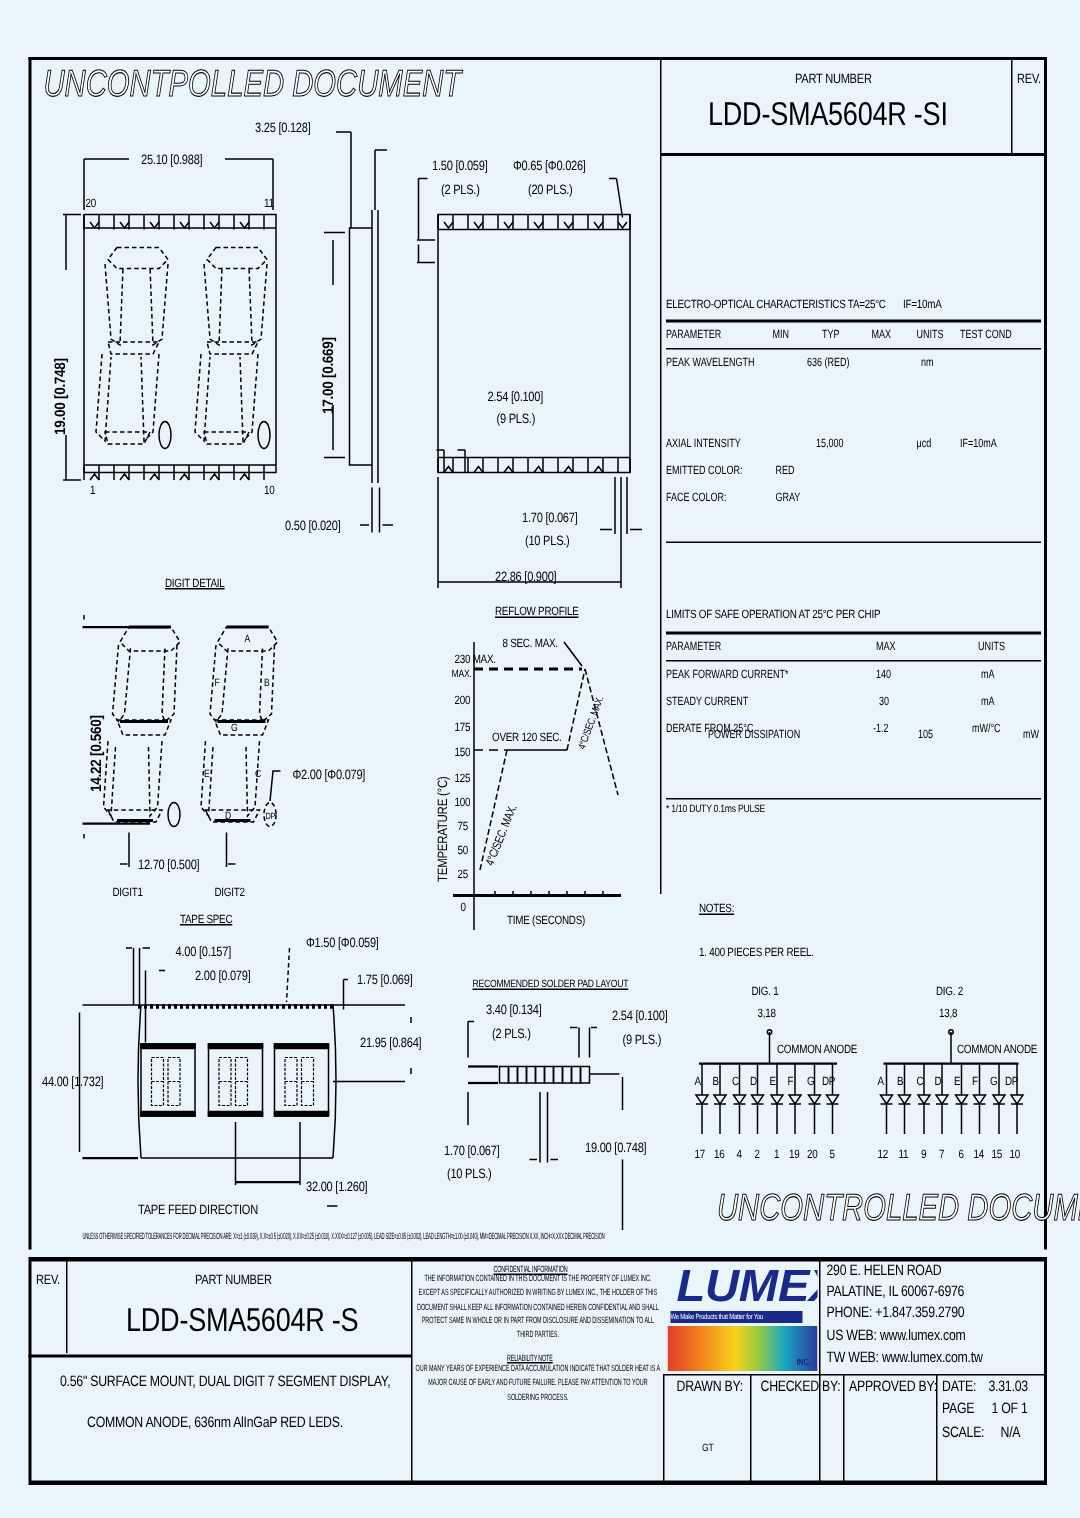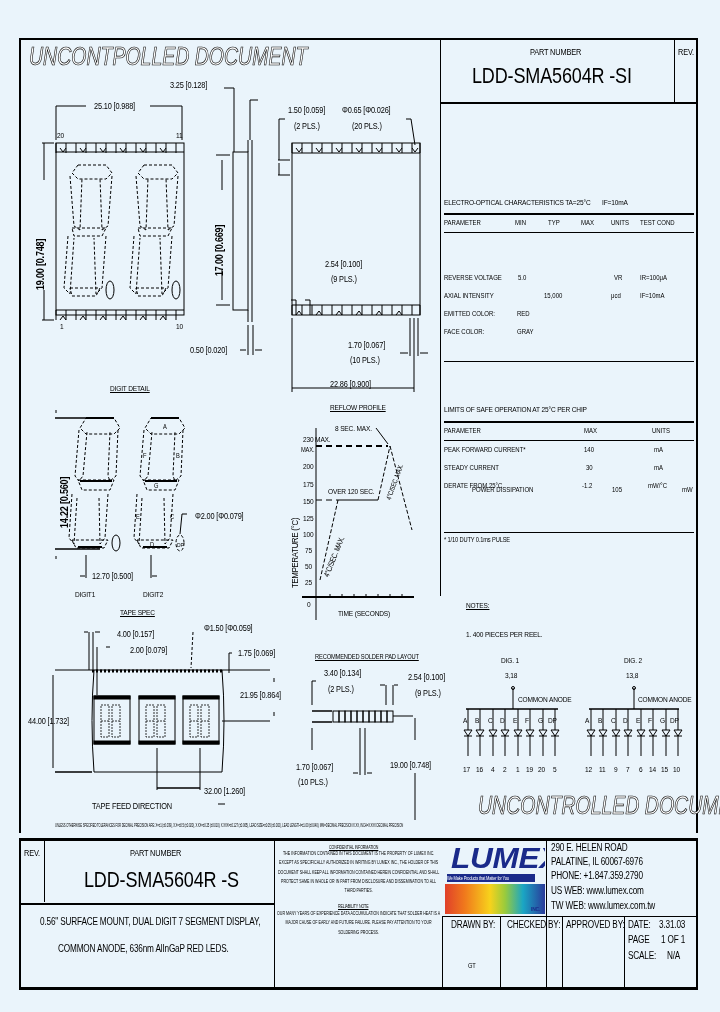--- a/index.html
+++ b/index.html
@@ -142,25 +142,24 @@
   <div class="bold-h" style="left:0;top:18px;width:250px;"></div>
   <div class="tbl-row" style="top:20px;">
     <span style="left:0">PARAMETER</span>
     <span style="left:71px">MIN</span>
     <span style="left:104px">TYP</span>
     <span style="left:137px">MAX</span>
     <span style="left:167px">UNITS</span>
     <span style="left:196px">TEST COND</span>
   </div>
   <div class="hline" style="left:0;top:37px;width:250px;"></div>
-  <div class="tbl-row" style="top:75px;">
-    <span style="left:0">REVERSE VOLTAGE</span>
-    <span style="left:74px">5.0</span>
-    <span style="left:170px">VR</span>
-    <span style="left:196px">IR=100μA</span>
+  <div class="tbl-row" style="top:39px;">
+    <span style="left:0">PEAK WAVELENGTH</span>
+    <span style="left:94px">636 (RED)</span>
+    <span style="left:170px">nm</span>
   </div>
   <div class="tbl-row" style="top:93px;">
     <span style="left:0">AXIAL INTENSITY</span>
     <span style="left:100px">15,000</span>
     <span style="left:167px">μcd</span>
     <span style="left:196px">IF=10mA</span>
   </div>
   <div class="tbl-row" style="top:129px;">
     <span style="left:0">FACE COLOR:</span>
     <span style="left:73px">GRAY</span>

